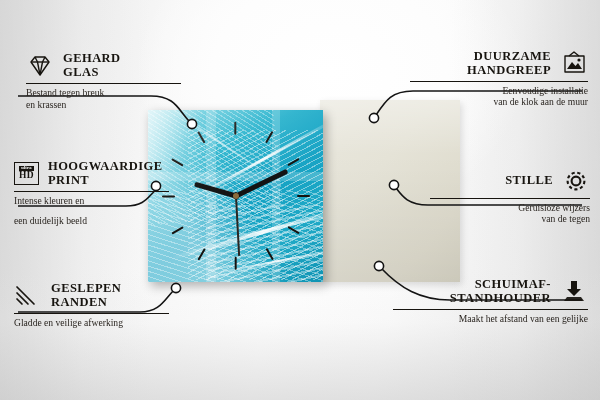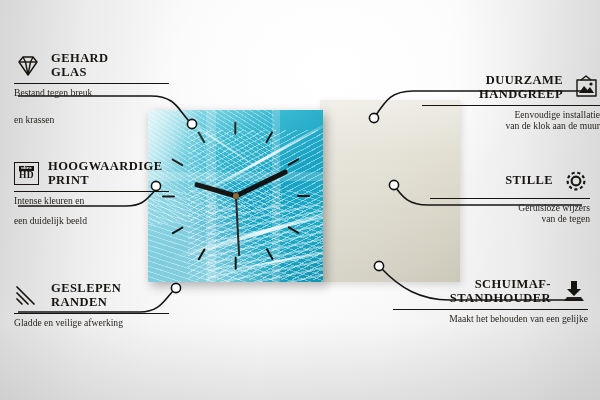--- a/index.html
+++ b/index.html
@@ -88,28 +88,28 @@
   .feat-right .feat-head{justify-content:flex-end;}
   .feat-title{font-family:"Liberation Serif", serif;font-weight:700;
     font-size:12.5px;line-height:13.5px;letter-spacing:.45px;color:#17140f;text-transform:uppercase;}
   .feat-right .feat-title{text-align:right;}
   .rule{height:0;border-top:1.4px solid #17140f;margin-top:4px;}
   .feat-desc{font-family:"Liberation Serif", serif;font-size:9.6px;line-height:11.4px;
     color:#2a2520;margin-top:3px;}
   .feat-right .feat-desc{text-align:right;}
   .ico{flex:0 0 auto;display:block;}
 
-  #f-gehard{left:14px;top:52px;width:160px;}
+  #f-gehard{left:26px;top:52px;width:160px;}
   #f-gehard .rule{width:155px;}
   #f-print{left:14px;top:160px;width:160px;}
   #f-print .rule{width:155px;}
   #f-randen{left:14px;top:282px;width:160px;}
   #f-randen .rule{width:155px;}
 
-  #f-handgreep{right:0;top:50px;width:178px;margin-top:24px;}
+  #f-handgreep{right:12px;top:50px;width:178px;}
   #f-handgreep .rule{width:178px;}
   #f-stille{right:10px;top:168px;width:160px;}
   #f-stille .rule{width:160px;}
   #f-schuim{right:12px;top:278px;width:195px;}
   #f-schuim .rule{width:195px;}
 
   .hd-box{width:23px;height:21px;border:1.6px solid #17140f;display:flex;flex-direction:column;
     align-items:center;justify-content:center;line-height:1;}
   .hd-ultra{font-size:4.6px;font-weight:700;letter-spacing:.2px;color:#17140f;
     background:#17140f;color:#fff;padding:0 2px;}
@@ -194,21 +194,21 @@
             <path d="M19,3 L16.5,8 L14,21"></path>
         </g>
       </svg>
       <div>
         <div class="feat-title">GEHARD</div>
         <div class="feat-title">GLAS</div>
       </div>
     </div>
     <div class="rule"></div>
     <div class="feat-desc">Bestand tegen breuk</div>
-    <div class="feat-desc" style="margin-top:16px">en krassen</div>
+    <div class="feat-desc" style="margin-top:1px">en krassen</div>
   </div>
 
   <div class="feature feat-left" id="f-print">
     <div class="feat-head">
       <div class="hd-box">
         <span class="hd-ultra">ultra</span>
         <span class="hd-hd">HD</span>
       </div>
       <div>
         <div class="feat-title">HOOGWAARDIGE</div>
@@ -282,16 +282,16 @@
         <div class="feat-title">STANDHOUDER</div>
       </div>
       <svg class="ico" width="28" height="26" viewBox="0 0 28 26">
         <g fill="#17140f">
           <path d="M11,2 L17,2 L17,10 L21,10 L14,17 L7,10 L11,10 Z"></path>
           <path d="M7,18 L21,18 L24,22 L4,22 Z" opacity=".92"></path>
         </g>
       </svg>
     </div>
     <div class="rule"></div>
-    <div class="feat-desc">Maakt het behouden van een gelijke</div>
+    <div class="feat-desc">Maakt het afstand van een gelijke</div>
   </div>
 
 </div>
 
 </body></html>

